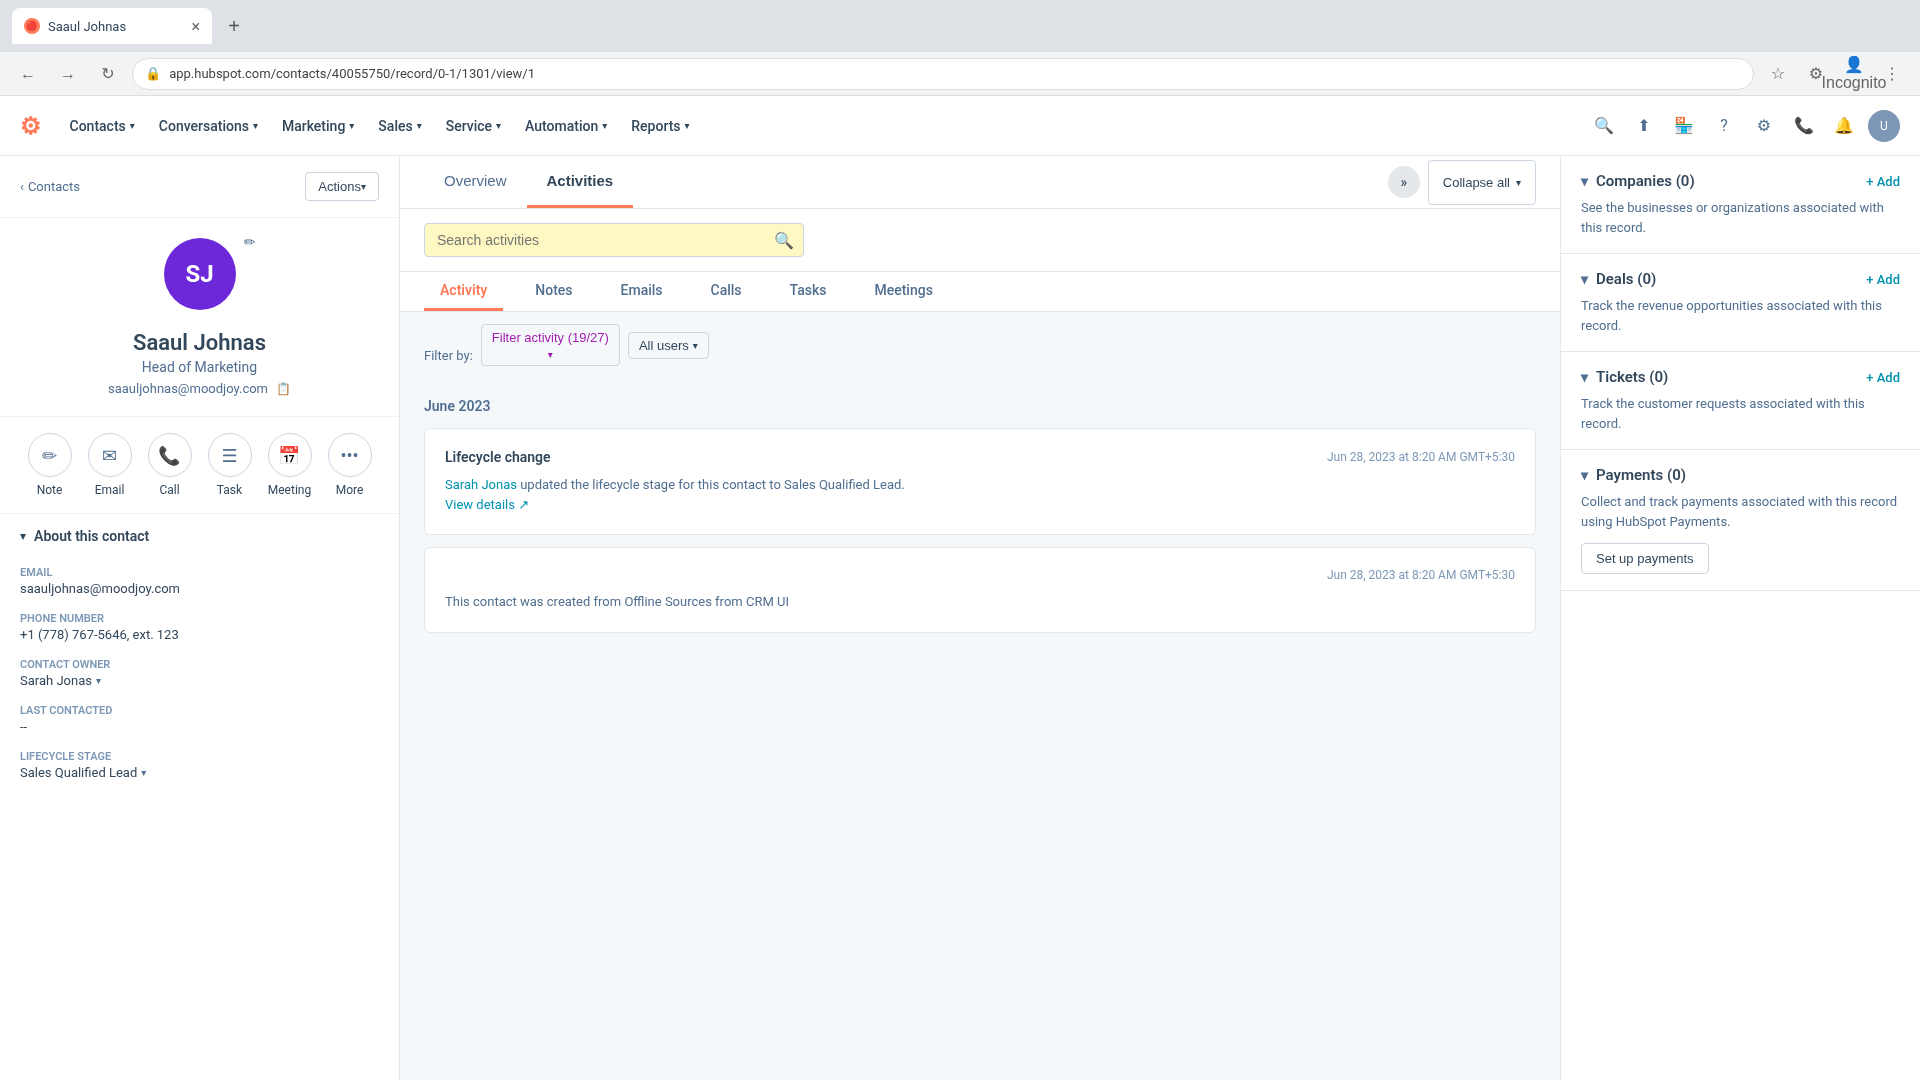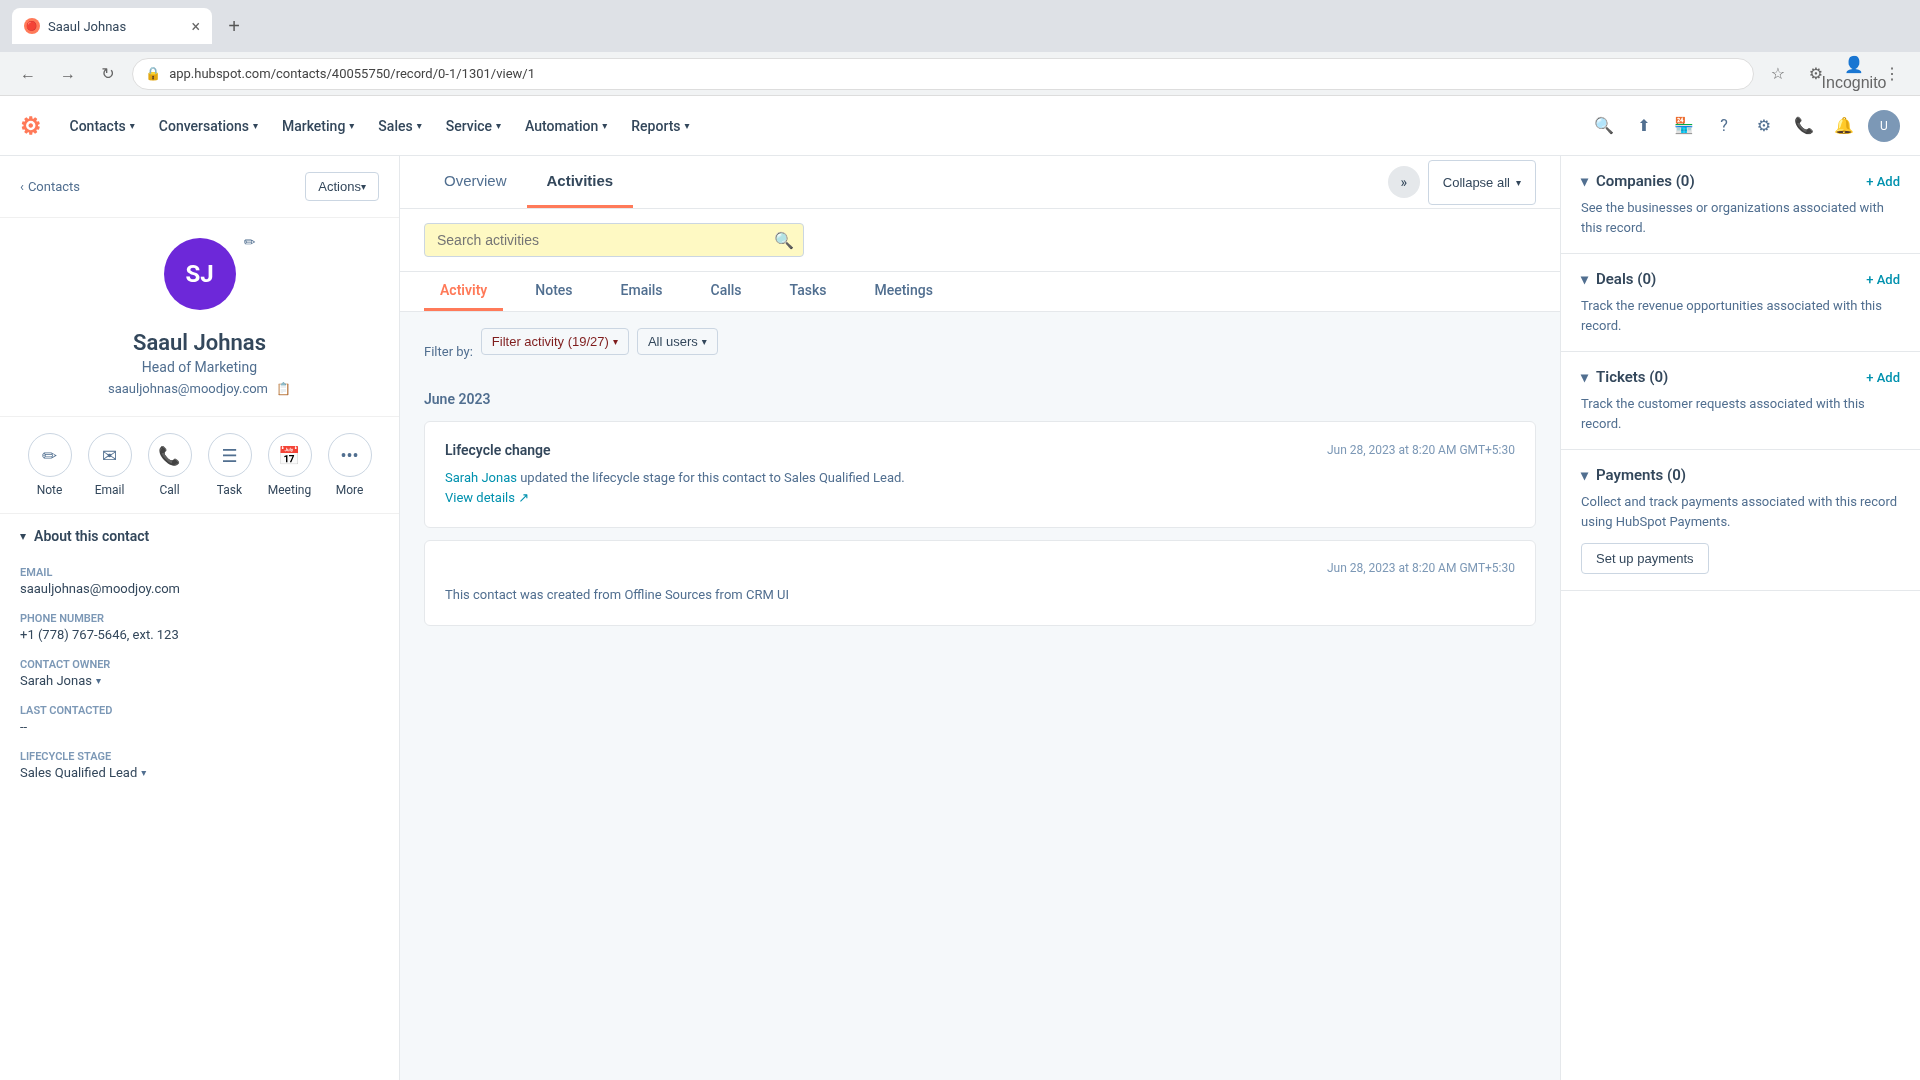--- a/index.html
+++ b/index.html
@@ -62,21 +62,21 @@
     .expand-icon { background: #e5e8eb; border-radius: 50%; width: 32px; height: 32px; display: flex; align-items: center; justify-content: center; cursor: pointer; margin-right: 0; }
     .search-input-wrap { flex: 1; max-width: 380px; position: relative; }
     .search-input { width: 100%; padding: 8px 36px 8px 12px; border: 1px solid #cbd6e2; border-radius: 4px; font-size: 14px; color: #33475b; background: #fef9c3; }
     .search-icon-inside { position: absolute; right: 10px; top: 50%; transform: translateY(-50%); color: #7c98b6; font-size: 16px; }
     .filter-tabs { display: flex; gap: 16px; border-bottom: 1px solid #e5e8eb; padding: 0 24px; background: white; }
     .filter-tab { padding: 10px 16px; font-size: 14px; color: #516f90; cursor: pointer; border-bottom: 3px solid transparent; font-weight: 500; }
     .filter-tab.active { color: #ff7a59; border-bottom-color: #ff7a59; font-weight: 600; }
     .filter-row { padding: 12px 24px; display: flex; align-items: center; gap: 8px; background: #f5f8fa; }
     .filter-label { font-size: 13px; color: #516f90; margin-top: 20px; }
     .filter-btn { background: none; border: 1px solid #cbd6e2; border-radius: 4px; padding: 5px 10px; font-size: 13px; color: #0091ae; cursor: pointer; font-weight: 500; display: flex; align-items: center; gap: 4px; }
-    .filter-btn.highlight { color: #7f1d1d; }
+    .filter-btn.highlight { color: #a21caf; flex-direction: column; }
     .users-btn { background: none; border: 1px solid #cbd6e2; border-radius: 4px; padding: 5px 10px; font-size: 13px; color: #33475b; cursor: pointer; display: flex; align-items: center; gap: 4px; }
     .activities-content { padding: 20px 24px; }
     .month-label { font-size: 14px; color: #516f90; font-weight: 600; margin-bottom: 14px; }
     .activity-card { background: white; border: 1px solid #e5e8eb; border-radius: 6px; padding: 20px; margin-bottom: 12px; }
     .activity-header { display: flex; align-items: center; justify-content: space-between; margin-bottom: 10px; }
     .activity-type { font-size: 14px; font-weight: 600; color: #33475b; }
     .activity-time { font-size: 12px; color: #7c98b6; }
     .activity-body { font-size: 13px; color: #516f90; line-height: 1.5; }
     .activity-body a { color: #0091ae; text-decoration: none; }
     .person-link { color: #0091ae; cursor: pointer; }

